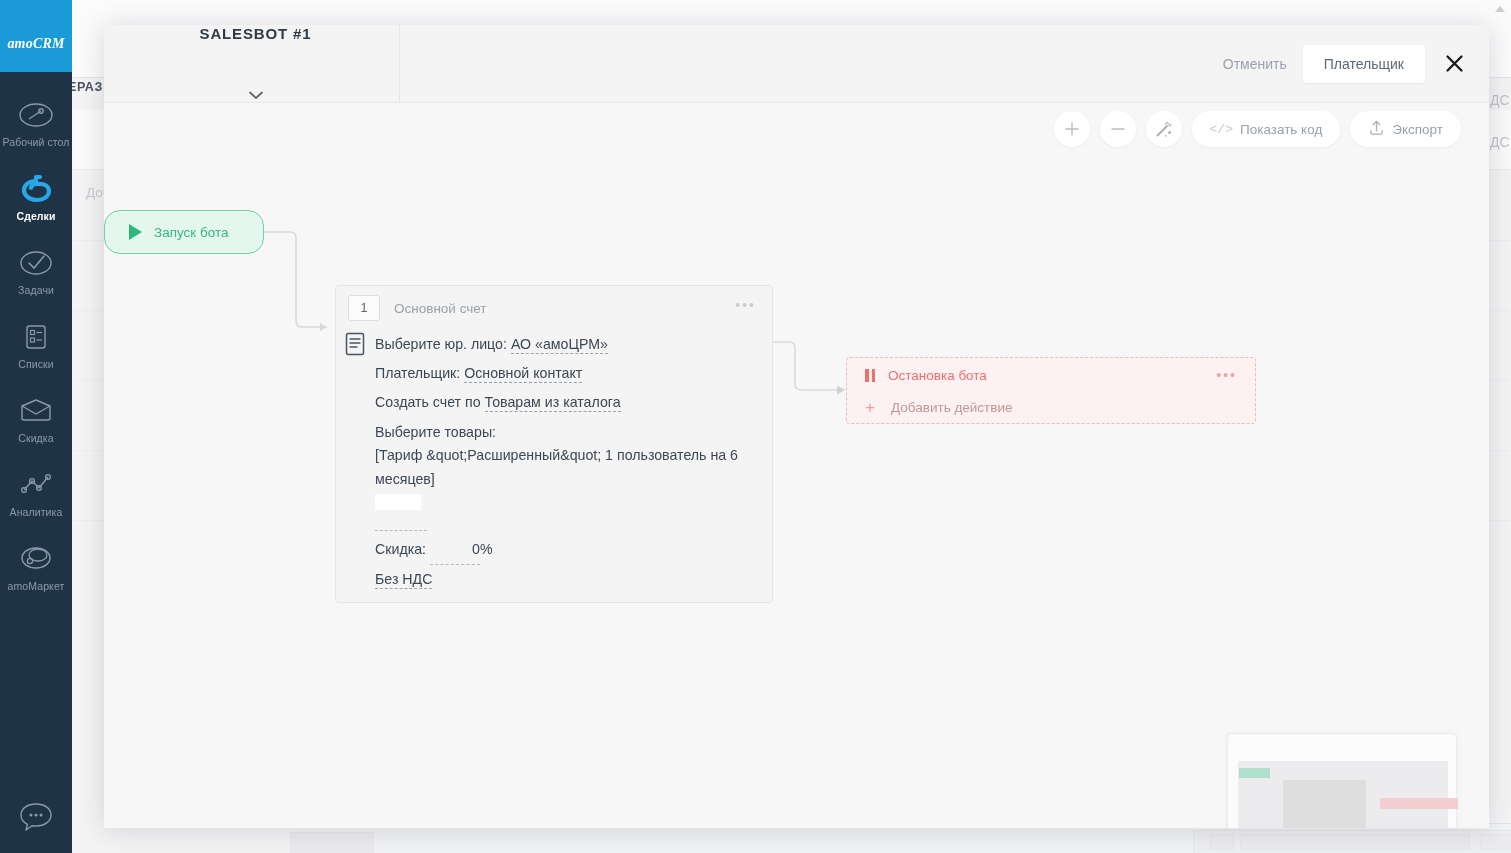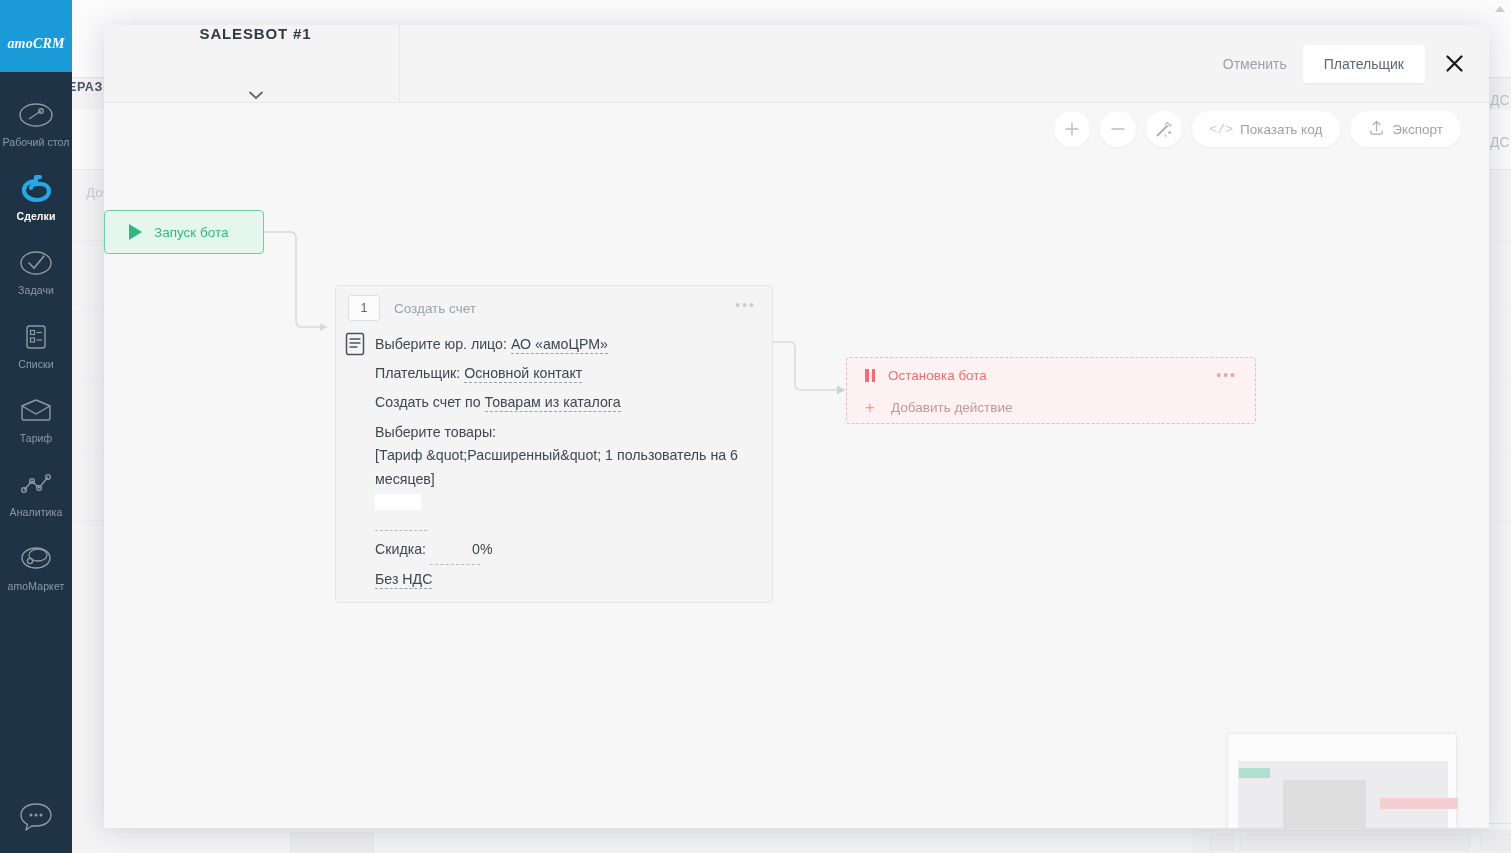--- a/index.html
+++ b/index.html
@@ -141,21 +141,21 @@
   .tb-pill {
     height: 36px; border-radius: 18px; background: #ffffff;
     display: flex; align-items: center; gap: 7px; padding: 0 18px; cursor: pointer;
     font-size: 13.5px; color: #9aa2ab; box-shadow: 0 1px 3px rgba(0,0,0,.05);
   }
   .code-mark { color: #c6cace; font-size: 13px; font-family: "Liberation Mono", monospace; }
 
   
   .node-start {
     position: absolute; left: 0px; top: 107px; width: 160px; height: 44px;
-    background: #e5f6ef; border: 1px solid #6dcfa6; border-radius: 4px;
+    background: #e5f6ef; border: 1px solid #6dcfa6; border-radius: 16px;
     display: flex; align-items: center; gap: 12px; padding-left: 24px; cursor: pointer;
   }
   .node-start .lbl { font-size: 13.5px; color: #32b97f; }
   .tri-play {
     width: 0; height: 0;
     border-top: 8px solid transparent; border-bottom: 8px solid transparent;
     border-left: 13px solid #2fb87d;
   }
 
   
@@ -317,21 +317,21 @@
         <span class="sb-lbl">Списки</span>
       </div>
 
       <div class="sb-item">
         <span class="sb-ico">
           <svg width="36" height="26" viewBox="0 0 36 26">
               <path d="M4 8 L18 2 L32 8 L32 20 C32 21 31 22 30 22 L6 22 C5 22 4 21 4 20 Z" fill="none" stroke="#8c9aa6" stroke-width="1.4" stroke-linejoin="round"></path>
               <path d="M4 8 L18 16 L32 8" fill="none" stroke="#8c9aa6" stroke-width="1.4"></path>
             </svg>
         </span>
-        <span class="sb-lbl">Тариф</span>
+        <span class="sb-lbl">Скидка</span>
       </div>
 
       <div class="sb-item">
         <span class="sb-ico">
           <svg width="36" height="26" viewBox="0 0 36 26">
               <path d="M6 18 L14 9 L21 16 L30 5" fill="none" stroke="#8c9aa6" stroke-width="1.4"></path>
               <circle cx="6" cy="18" r="2.4" fill="none" stroke="#8c9aa6" stroke-width="1.3"></circle>
               <circle cx="14" cy="9" r="2.4" fill="none" stroke="#8c9aa6" stroke-width="1.3"></circle>
               <circle cx="21" cy="16" r="2.4" fill="none" stroke="#8c9aa6" stroke-width="1.3"></circle>
               <circle cx="30" cy="5" r="2.4" fill="none" stroke="#8c9aa6" stroke-width="1.3"></circle>
@@ -432,21 +432,21 @@
       </svg>
 
       <div class="node-start">
         <span class="tri-play"></span>
         <span class="lbl">Запуск бота</span>
       </div>
 
       <div class="card">
         <div class="card-head">
           <span class="card-num">1</span>
-          <span class="card-head-title">Создать счет</span>
+          <span class="card-head-title">Основной счет</span>
           <span class="dots">•••</span>
         </div>
         <div class="card-body">
           <span class="doc-ico">
             <svg width="20" height="24" viewBox="0 0 20 24">
                 <rect x="1.5" y="1.5" width="17" height="21" rx="2" fill="none" stroke="#4a545f" stroke-width="1.5"></rect>
                 <path d="M5 7 H15 M5 11 H15 M5 15 H12" stroke="#4a545f" stroke-width="1.3" stroke-linecap="round"></path>
               </svg>
           </span>
           <div class="card-lines">

